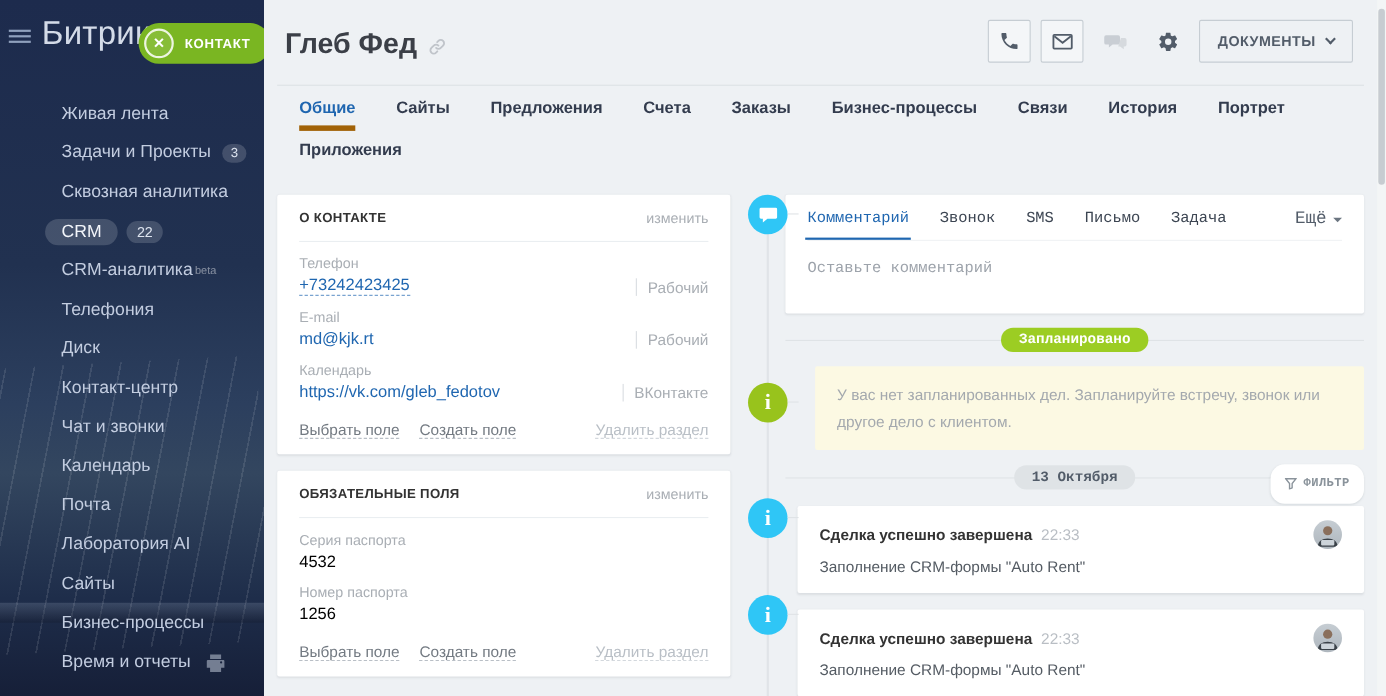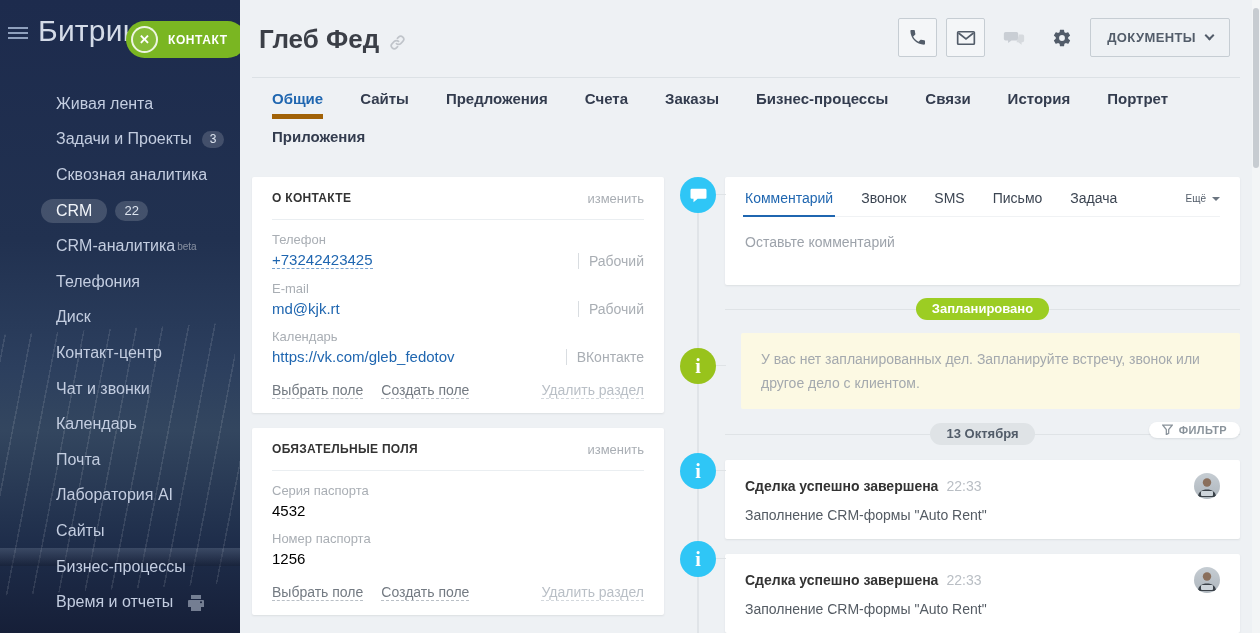--- a/index.html
+++ b/index.html
@@ -80,39 +80,39 @@
   .foot-link.light { margin-left:auto; margin-right:0; color:#b9bfc6; border-bottom-color:#d3d8dd; }
 
   
   .tl-line { position:absolute; left:17px; top:20px; bottom:-20px; width:2px; background:#e0e4e8; }
   .tl-icon { position:absolute; left:0; width:36px; height:36px; border-radius:50%;
     display:flex; align-items:center; justify-content:center; z-index:2; }
   .tl-icon::after { content:''; position:absolute; left:36px; top:17px; width:10px; height:1px; background:#dfe3e6; }
   .tl-blue { background:#2fc6f6; }
   .tl-green { background:#98c31c; }
   .i-glyph { color:#fff; font-family:"Liberation Serif", serif; font-weight:bold; font-size:20px; line-height:1; }
-  .tl-body { margin-left:45px; }
+  .tl-body { margin-left:34px;font-family:Liberation Mono, monospace; }
 
   .composer { height:108px; padding:13px 20px 0; }
   .composer-tabs { display:flex; align-items:center; gap:28px; border-bottom:1px solid #f0f2f4; padding-bottom:10px; }
   .ctab { font-size:14px; color:#3c4552; cursor:pointer; position:relative; }
   .ctab.active { color:#1f66b0; }
   .ctab.active::after { content:''; position:absolute; left:-2px; right:-2px; bottom:-11px; height:2px; background:#1f66b0; }
-  .more-link { margin-left:auto; font-size:10px; color:#525c69; cursor:pointer; display:flex; align-items:center; }
+  .more-link { margin-left:auto; font-size:16px; color:#525c69; cursor:pointer; display:flex; align-items:center; }
   .caret { width:0; height:0; border-left:4px solid transparent; border-right:4px solid transparent;
     border-top:4px solid #6b7580; margin-left:6px; margin-top:2px; }
   .composer-input { padding:17px 0; font-size:14px; color:#9da3ab; cursor:text; }
 
   .divider-row { position:relative; height:22px; margin-top:13px; display:flex; justify-content:center; }
   .divider-row::before { content:''; position:absolute; left:0; right:0; top:11px; height:1px; background:#dfe3e6; }
   .pill { position:relative; z-index:1; border-radius:12px; padding:3px 16px; font-size:13px; font-weight:bold; }
   .pill.green { background:#9ccd23; color:#fff; }
   .pill.gray { background:#dfe3e6; color:#525c69; }
   .filter-btn { position:absolute; right:0; top:-1px; z-index:1; background:#fff; border-radius:13px;
-    box-shadow:0 1px 2px rgba(60,70,80,.12); padding:2px 13px; font-size:11px; font-weight:bold;
+    box-shadow:0 1px 2px rgba(60,70,80,.12); padding:12px 13px; font-size:11px; font-weight:bold;
     color:#8a939b; letter-spacing:.4px; display:flex; align-items:flex-start; gap:6px; cursor:pointer; }
 
   .notice-row { margin-top:13px; position:relative; }
   .notice-box { margin-left:61px; background:#fcf9e3; border-radius:2px; padding:14px 20px;
     font-size:14px; color:#a4a9ae; line-height:24px; min-height:66px; }
 
   .entry { margin-top:15px; position:relative; }
   .entry-card { margin-left:45px; padding:13px 20px 16px; }
   .entry-top { display:flex; align-items:center; }
   .entry-title { font-size:14px; font-weight:bold; color:#333; }

